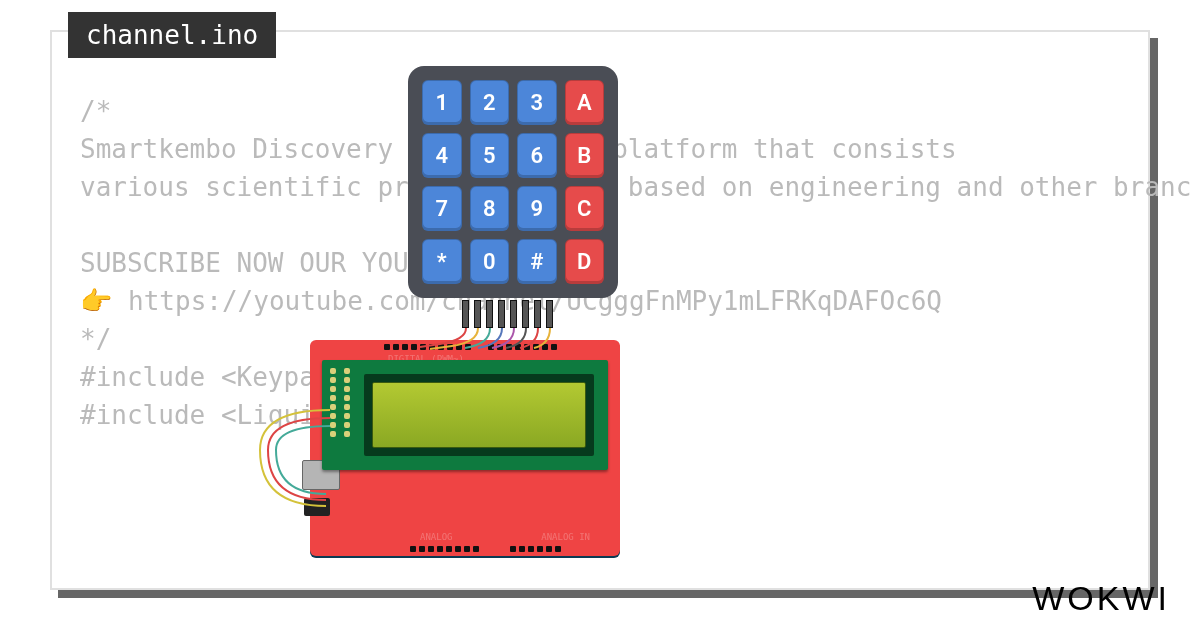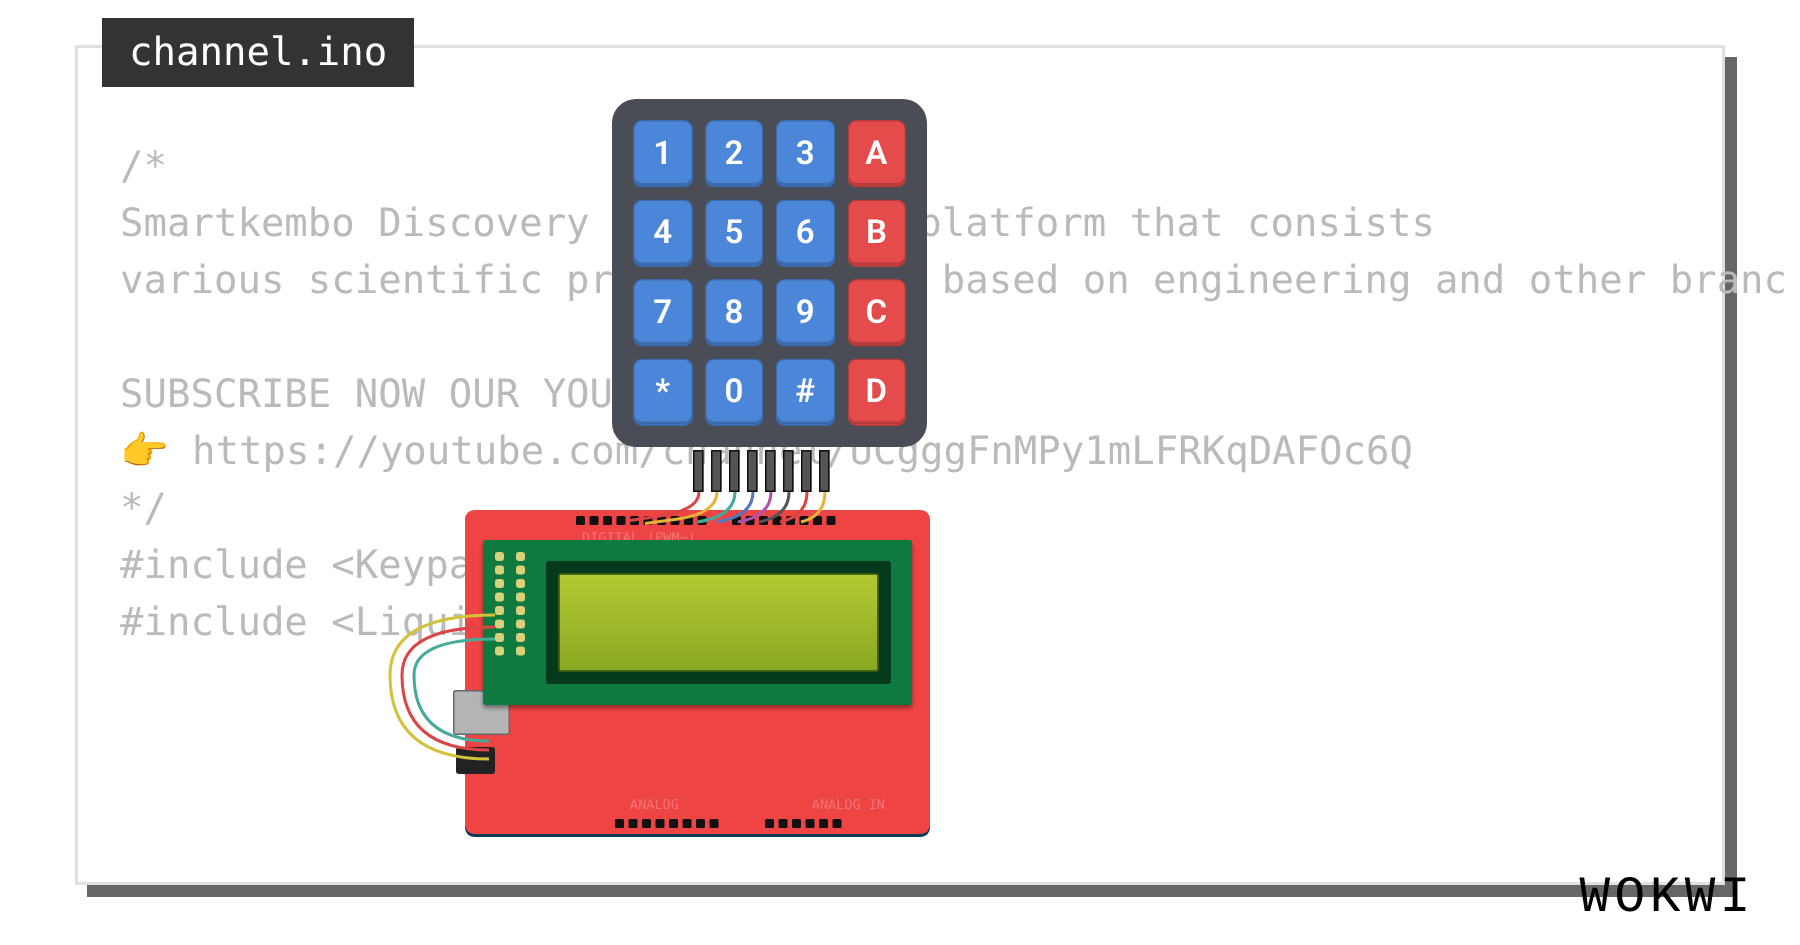--- a/index.html
+++ b/index.html
@@ -40,21 +40,21 @@
     font-size: 26px;
     line-height: 38px;
     color: #bababa;
     white-space: nowrap;
   }
   .code .line { display: block; height: 38px; }
   .logo {
     position: absolute;
     right: 30px;
     bottom: 12px;
-    font-family: Liberation Mono, monospace;
+    font-family: Liberation Sans, sans-serif;
     font-size: 34px;
     font-weight: 400;
     letter-spacing: 3px;
     color: #000;
   }
   
   .keypad {
     position: absolute;
     left: 408px;
     top: 66px;

